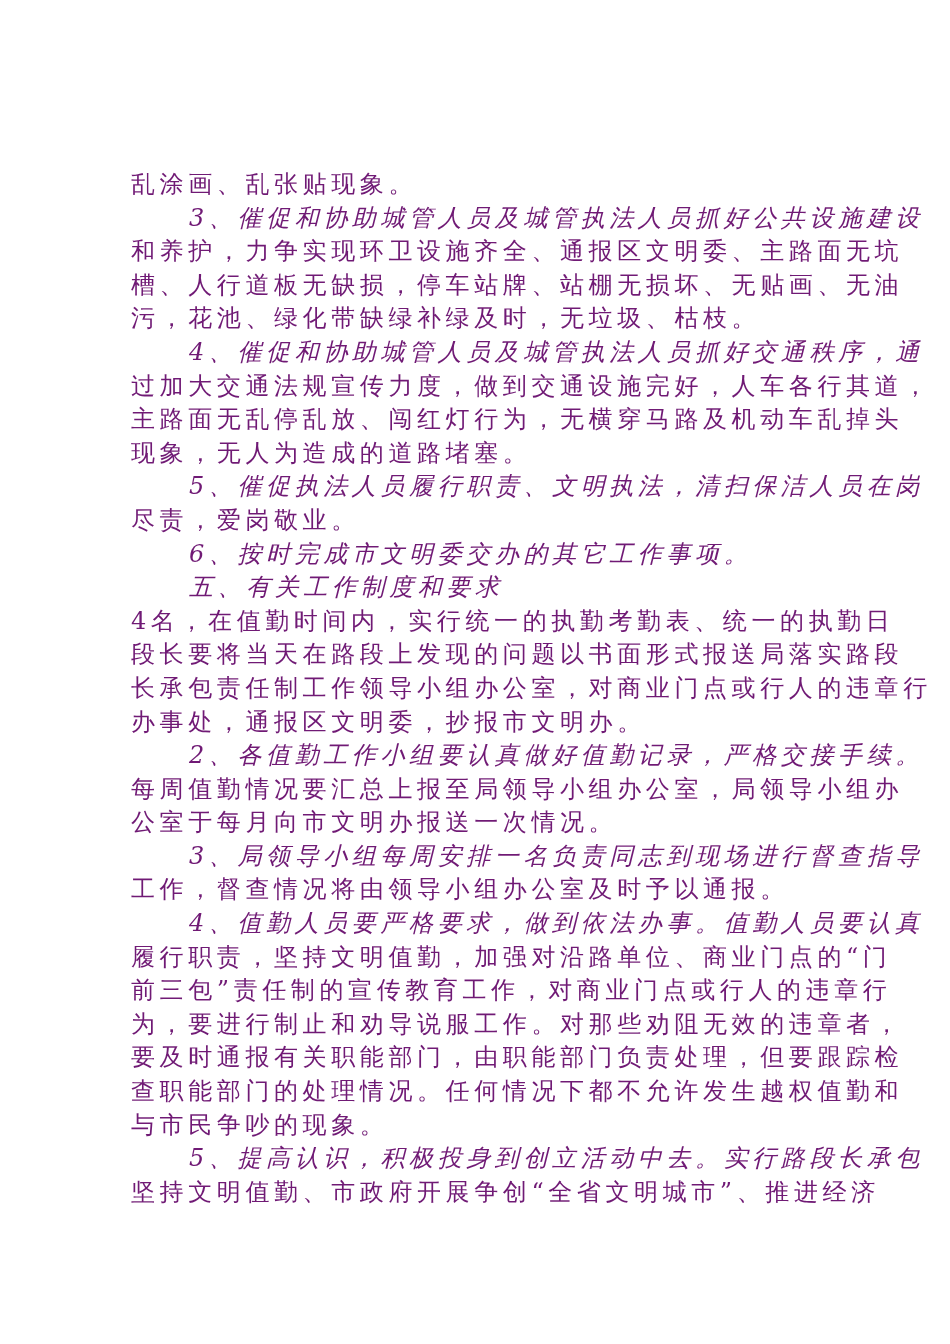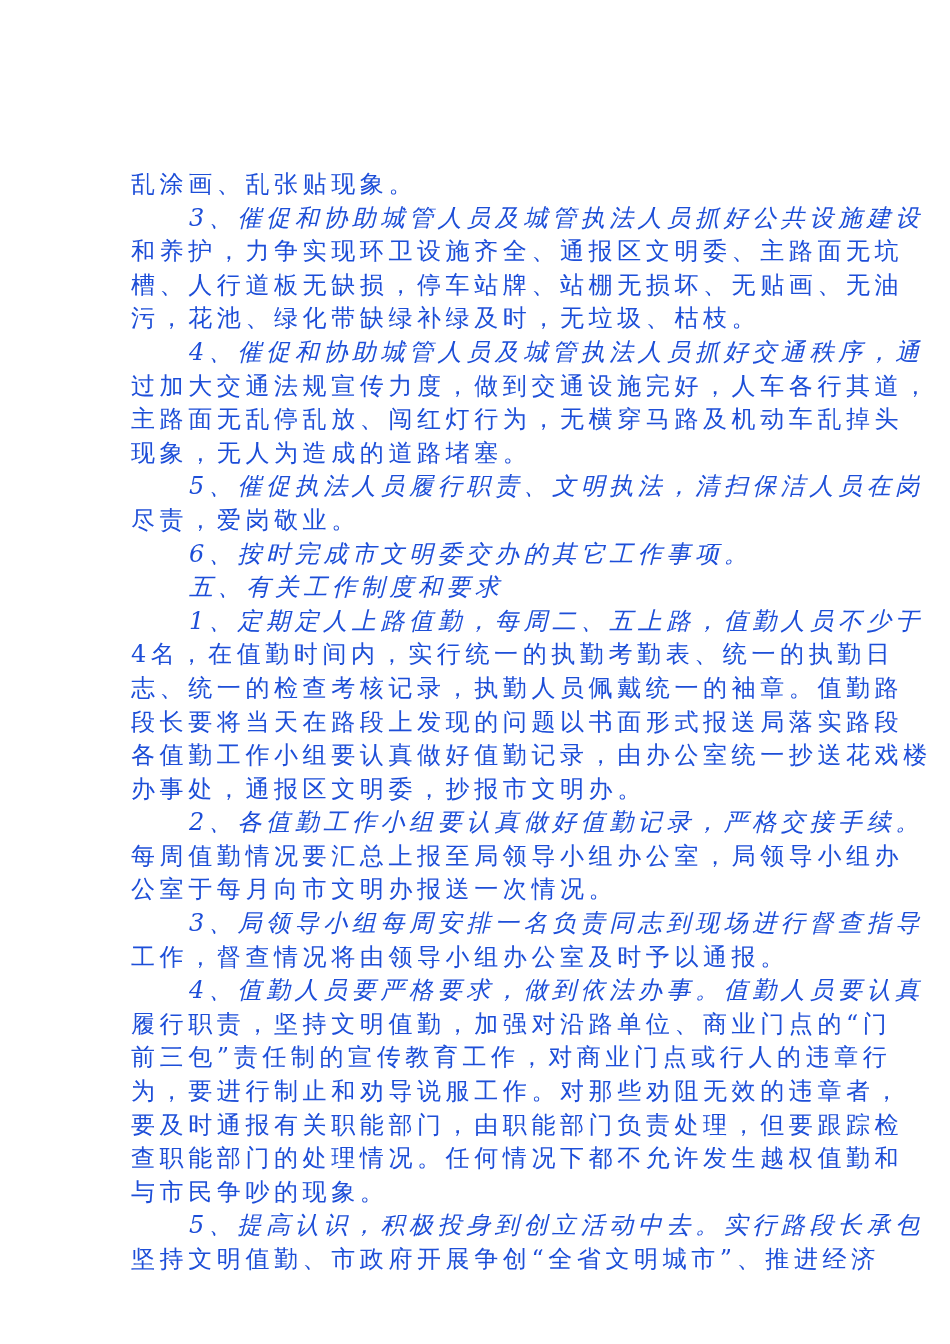--- a/index.html
+++ b/index.html
@@ -4,21 +4,21 @@
 <style>
   html, body { margin: 0; padding: 0; background: #ffffff; }
   body { width: 950px; height: 1344px; position: relative; overflow: hidden; }
   .page {
     position: absolute;
     left: 131px;
     top: 168px;
     width: 700px;
     font-family: "DejaVu Serif", "Liberation Serif", serif;
     font-size: 24px;
-    color: #1d4ed8;
+    color: #701a75;
   }
   .line {
     height: 33.6px;
     line-height: 33.6px;
     white-space: nowrap;
     letter-spacing: 4.6px;
   }
   .indent { padding-left: 58px; font-style: italic; }
 </style>
 </head>
@@ -31,25 +31,23 @@
   <div class="line">槽、人行道板无缺损，停车站牌、站棚无损坏、无贴画、无油</div>
   <div class="line">污，花池、绿化带缺绿补绿及时，无垃圾、枯枝。</div>
   <div class="line indent">4、催促和协助城管人员及城管执法人员抓好交通秩序，通</div>
   <div class="line">过加大交通法规宣传力度，做到交通设施完好，人车各行其道，</div>
   <div class="line">主路面无乱停乱放、闯红灯行为，无横穿马路及机动车乱掉头</div>
   <div class="line">现象，无人为造成的道路堵塞。</div>
   <div class="line indent">5、催促执法人员履行职责、文明执法，清扫保洁人员在岗</div>
   <div class="line">尽责，爱岗敬业。</div>
   <div class="line indent">6、按时完成市文明委交办的其它工作事项。</div>
   <div class="line indent">五、有关工作制度和要求</div>
-  <div class="line indent">1、定期定人上路值勤，每周二、五上路，值勤人员不少于</div>
   <div class="line">4名，在值勤时间内，实行统一的执勤考勤表、统一的执勤日</div>
-  <div class="line">志、统一的检查考核记录，执勤人员佩戴统一的袖章。值勤路</div>
   <div class="line">段长要将当天在路段上发现的问题以书面形式报送局落实路段</div>
-  <div class="line">各值勤工作小组要认真做好值勤记录，由办公室统一抄送花戏楼</div>
+  <div class="line">长承包责任制工作领导小组办公室，对商业门点或行人的违章行</div>
   <div class="line">办事处，通报区文明委，抄报市文明办。</div>
   <div class="line indent">2、各值勤工作小组要认真做好值勤记录，严格交接手续。</div>
   <div class="line">每周值勤情况要汇总上报至局领导小组办公室，局领导小组办</div>
   <div class="line">公室于每月向市文明办报送一次情况。</div>
   <div class="line indent">3、局领导小组每周安排一名负责同志到现场进行督查指导</div>
   <div class="line">工作，督查情况将由领导小组办公室及时予以通报。</div>
   <div class="line indent">4、值勤人员要严格要求，做到依法办事。值勤人员要认真</div>
   <div class="line">履行职责，坚持文明值勤，加强对沿路单位、商业门点的“门</div>
   <div class="line">前三包”责任制的宣传教育工作，对商业门点或行人的违章行</div>
   <div class="line">为，要进行制止和劝导说服工作。对那些劝阻无效的违章者，</div>

